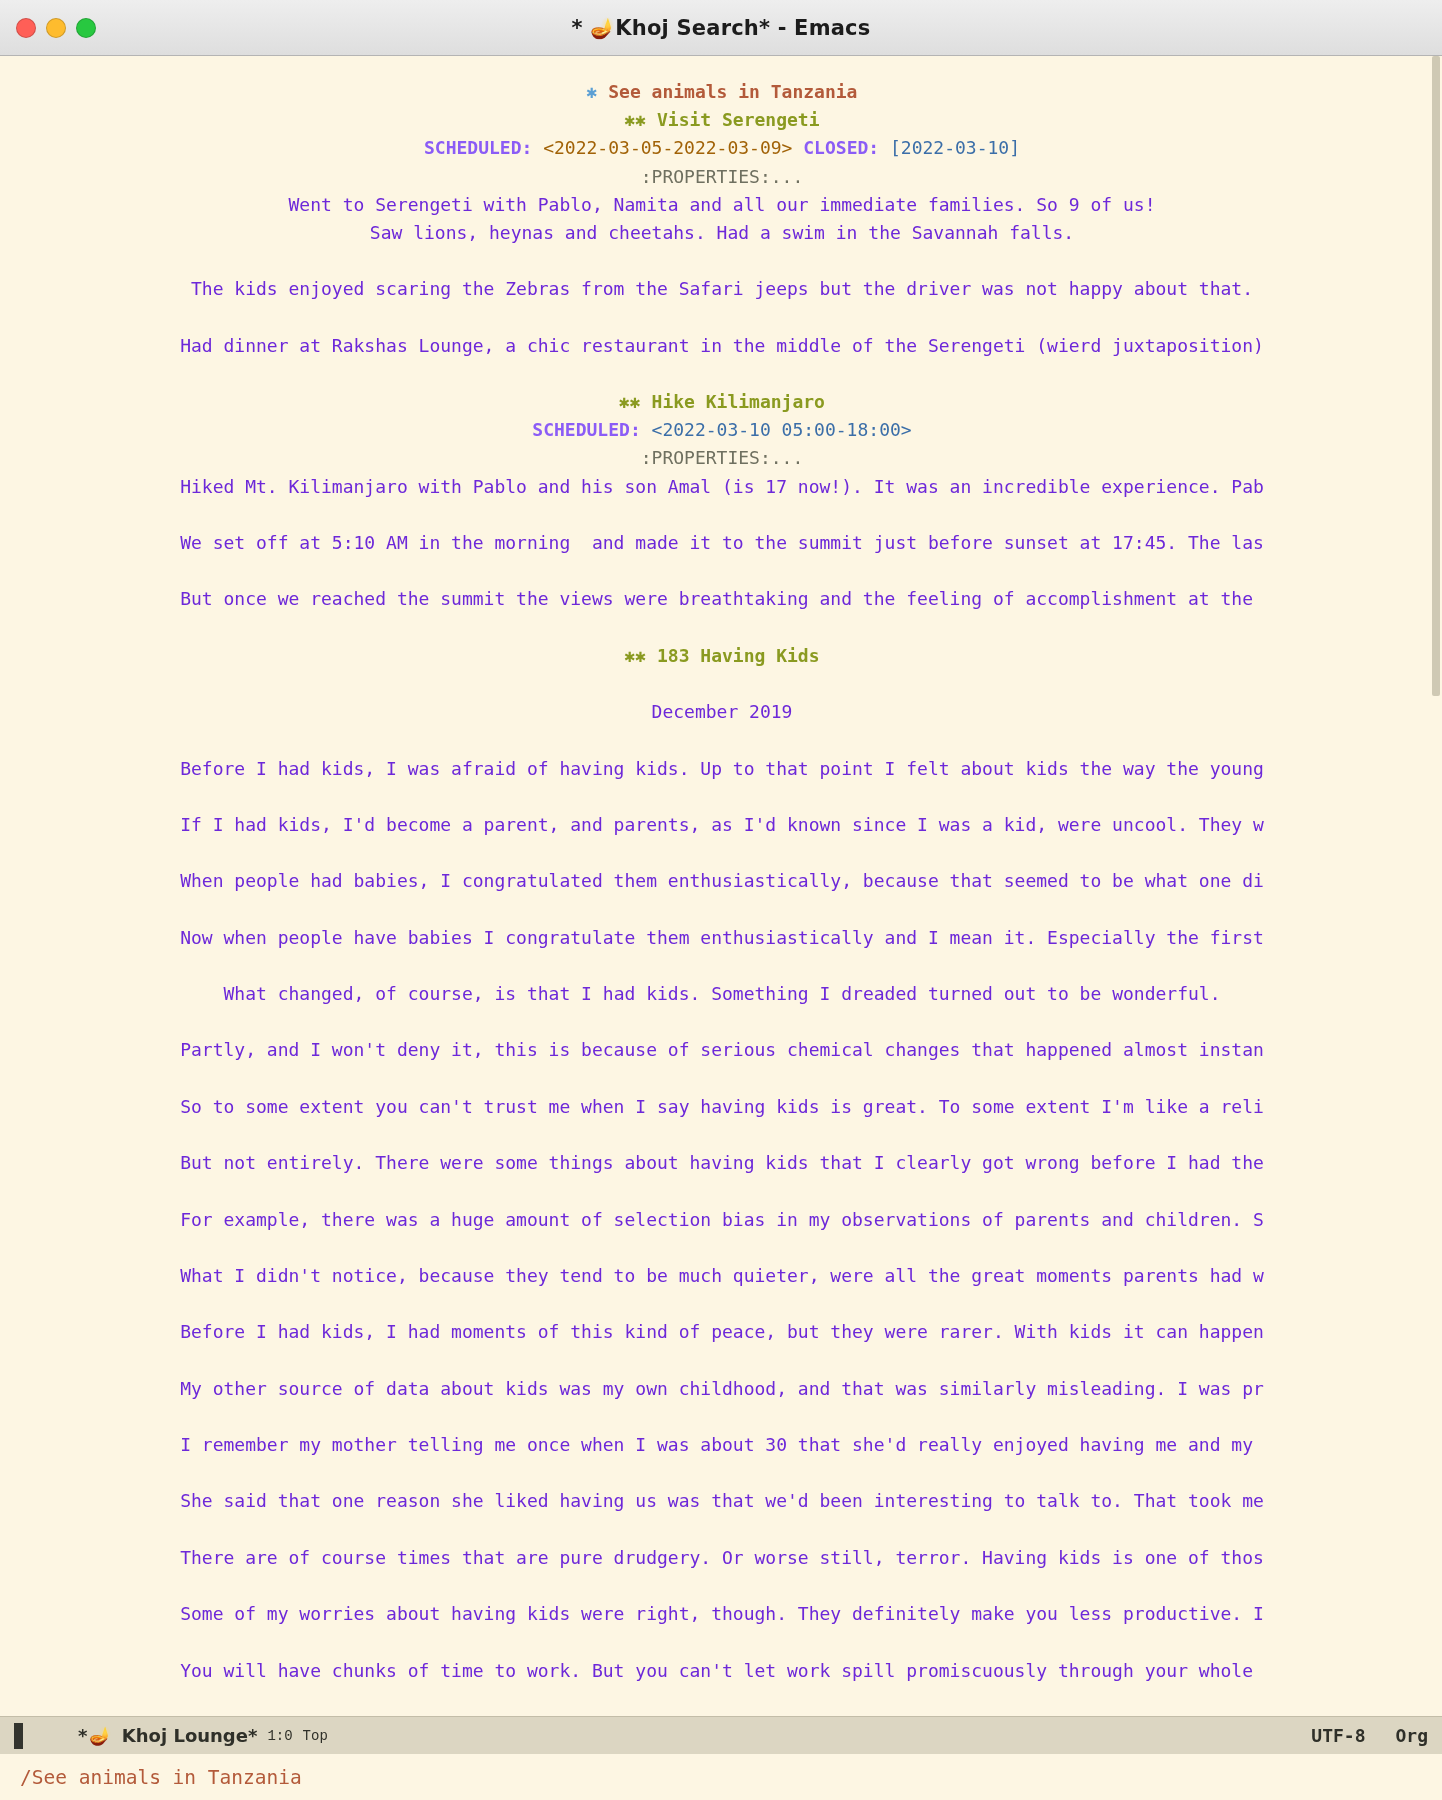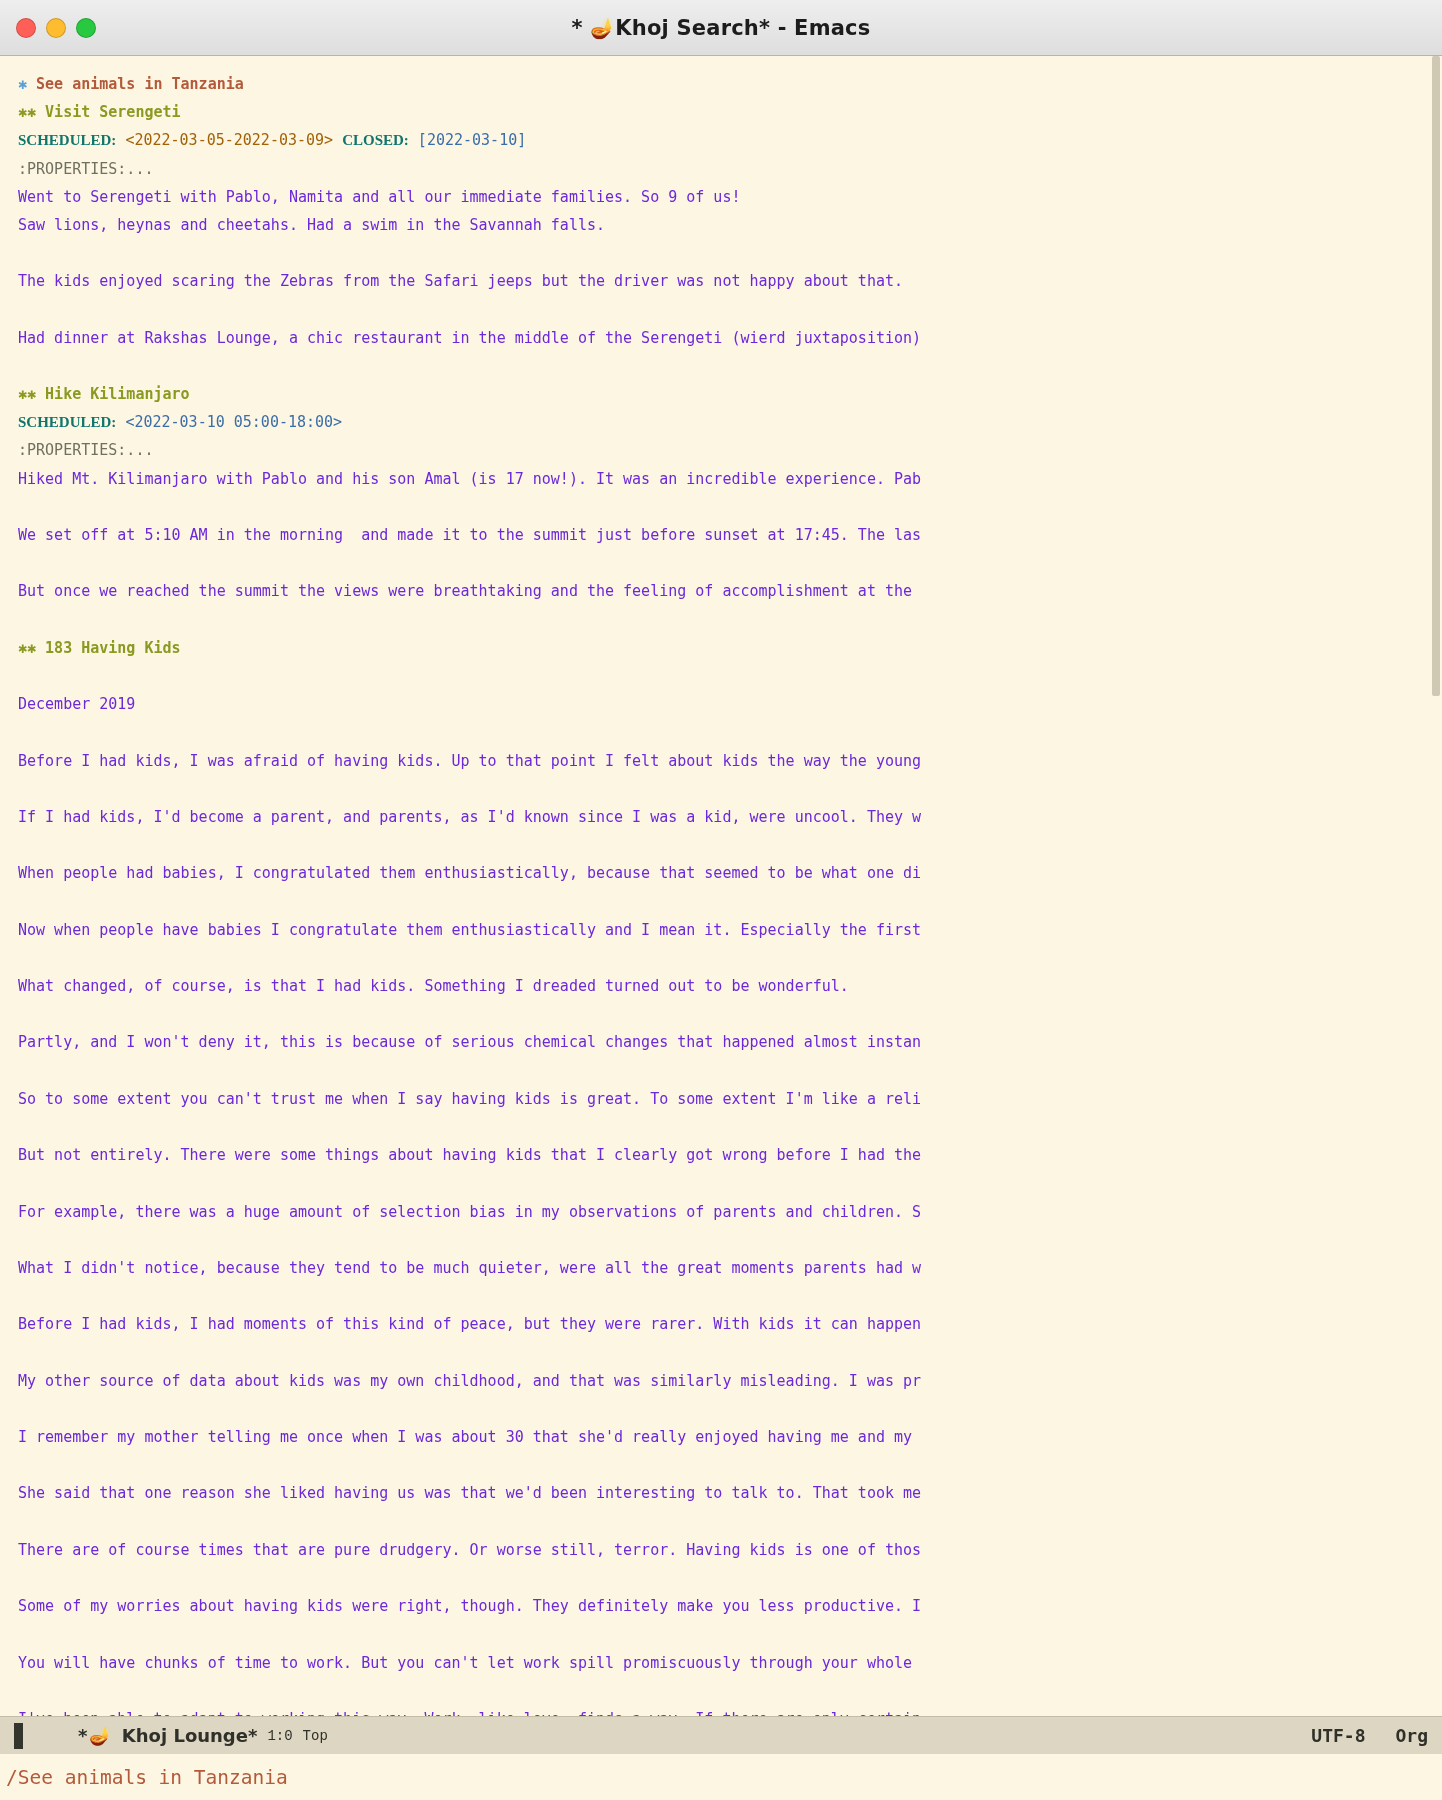--- a/index.html
+++ b/index.html
@@ -62,38 +62,39 @@
   .buffer {
     flex: 1;
     position: relative;
     background: #fdf6e3;
     overflow: hidden;
     padding: 6px 0 0 0;
     box-sizing: border-box;
   }
   .lines {
     position: relative;
-    margin: 8px 16px 0 18px;
-    font-size: 15px;
+    margin: 16px 16px 0 18px;
+    font-size: 18px;
     line-height: 28.2px;
     color: #33342e;
     white-space: pre;
+    text-align: center;
   }
   .line {
     height: 28.2px;
     overflow: hidden;
     position: relative;
     display: block;
   }
   .line.blank { }
   .txt { white-space: pre; }
   .h1 { color: #b35a3a; font-weight: bold; }
   .h2 { color: #8a9a20; font-weight: bold; }
   .star-glyph { color: #5b9fd4; }
-  .kw { color: #0f766e; font-weight: bold; font-family: Liberation Serif, serif; }
+  .kw { color: #8b5cf6; font-weight: bold; }
   .date { color: #a16207; }
   .datelink { color: #3b6ea8; }
   .props { color: #6f7060; }
   .body-t { color: #6d28d9; }
 
   
   .scrollbar {
     position: absolute;
     right: 0;
     top: 0;
@@ -150,21 +151,21 @@
   }
   .modeline-wrap { position: relative; }
 
   
   .echo {
     height: 46px;
     min-height: 46px;
     background: #fdf6e3;
     display: flex;
     align-items: center;
-    padding-left: 6px;
+    padding-left: 20px;
     font-size: 19.5px;
     color: #b35a3a;
   }
 </style>
 </head>
 <body>
 
 <div class="window">
 
   <div class="titlebar">

